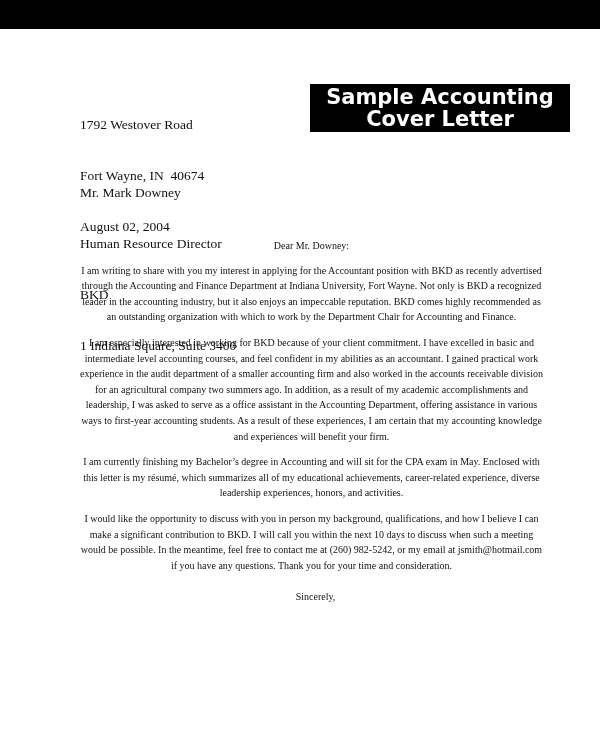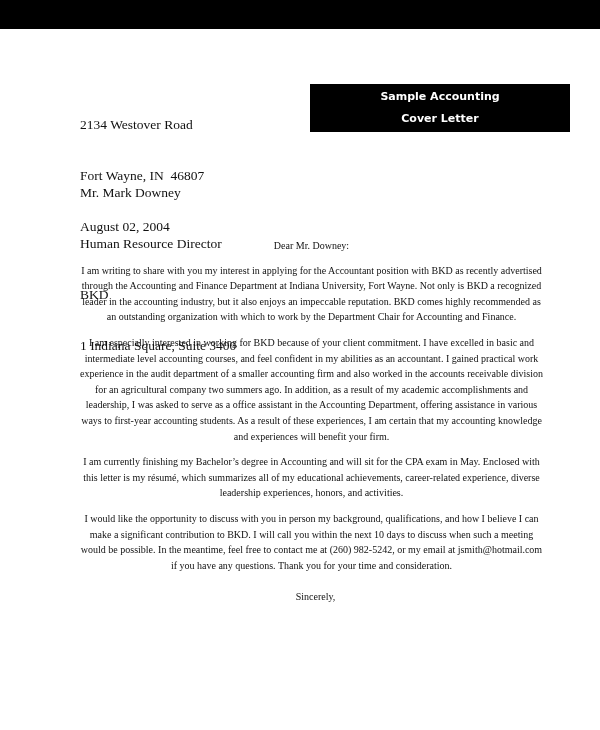--- a/index.html
+++ b/index.html
@@ -37,21 +37,21 @@
   .title-box {
     position: absolute;
     top: 84px;
     left: 310px;
     width: 260px;
     height: 48px;
     background: #000000;
     color: #ffffff;
     font-family: "DejaVu Sans", sans-serif;
     font-weight: bold;
-    font-size: 11px;
+    font-size: 21px;
     line-height: 22px;
     text-align: center;
     display: flex;
     flex-direction: column;
     justify-content: center;
   }
   .letter-body {
     position: absolute;
     top: 238px;
     left: 80px;
@@ -71,22 +71,22 @@
   }
 </style>
 </head>
 <body>
 
 <div class="page">
 
   <div class="top-bar"></div>
 
   <div class="address-block sender-block">
-    <span class="line">2134 Westover Road</span>
-    <span class="line">Fort Wayne, IN  46807</span>
+    <span class="line">1792 Westover Road</span>
+    <span class="line">Fort Wayne, IN  40674</span>
     <span class="line">August 02, 2004</span>
   </div>
 
   <div class="title-box">
     <span>Sample Accounting</span>
     <span>Cover Letter</span>
   </div>
 
   <div class="address-block recipient-block">
     <span class="line">Mr. Mark Downey</span>

